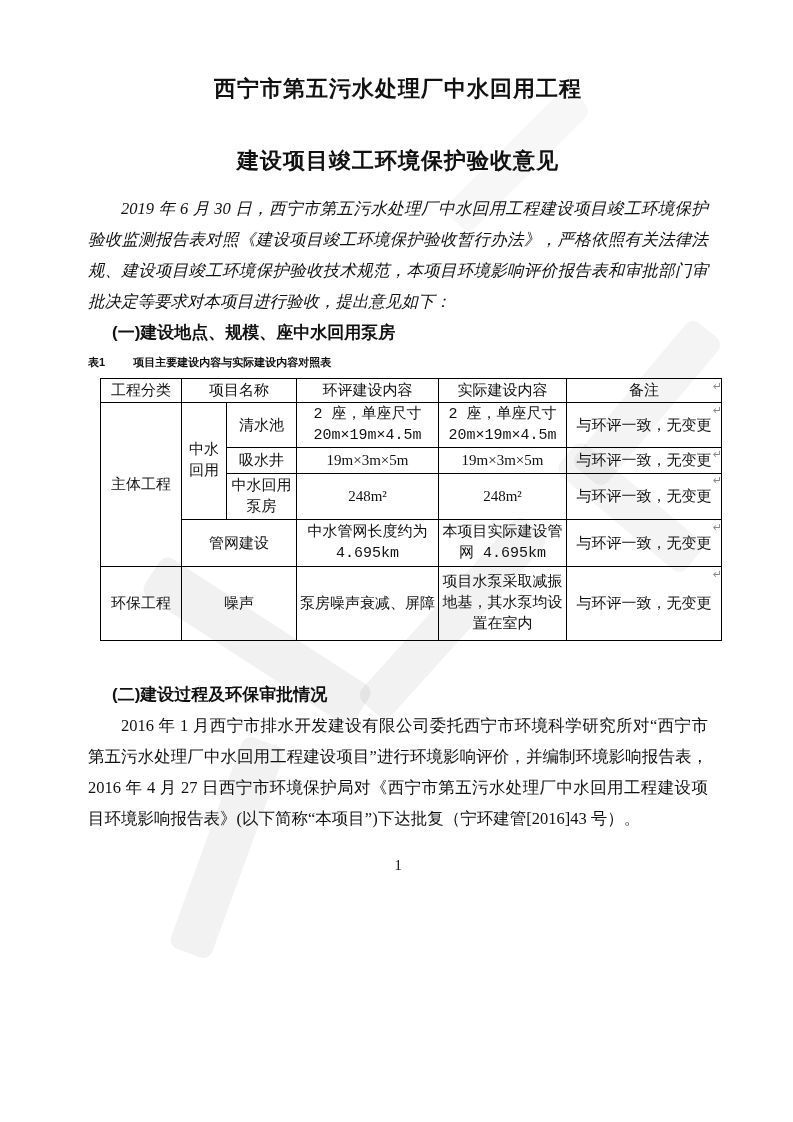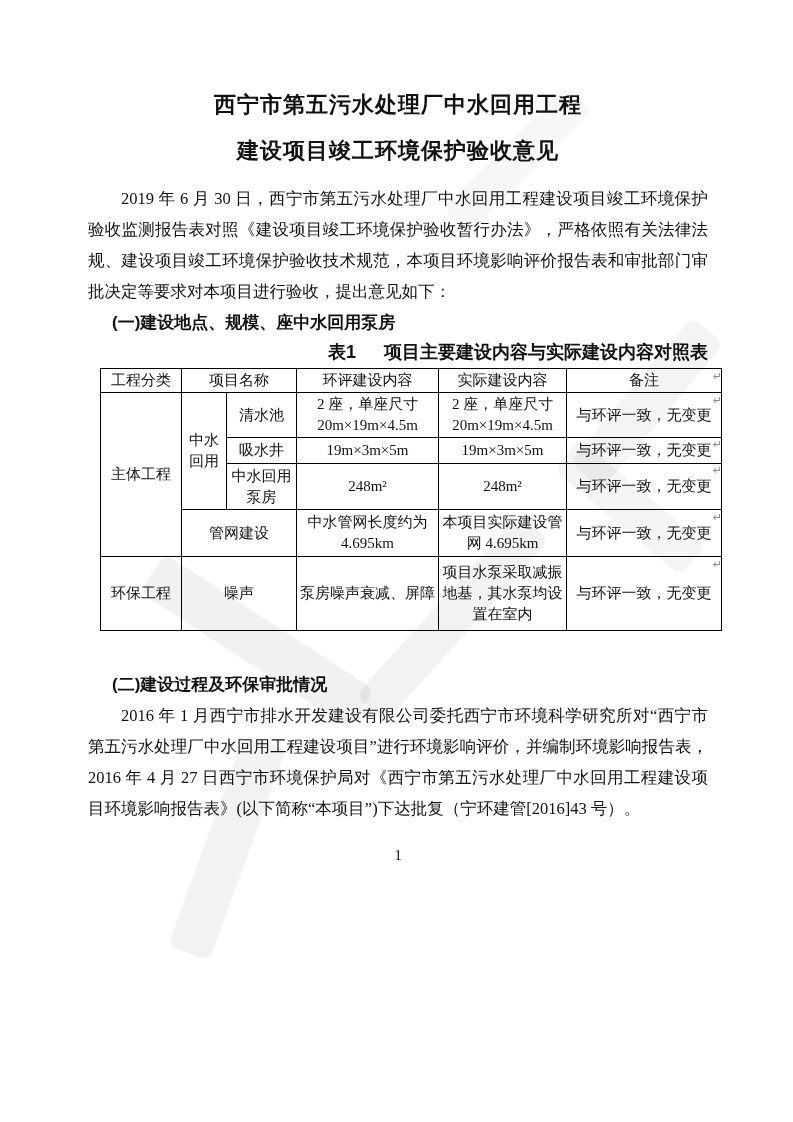--- a/index.html
+++ b/index.html
@@ -6,65 +6,65 @@
   .page{
     position:relative;
     width:793px;height:1122px;
     background:#ffffff;
     overflow:hidden;
     font-family:"Liberation Serif","DejaVu Serif",serif;
     color:#111;
   }
   .content{
     position:absolute;
-    left:88px; top:90px; width:620px;
+    left:88px; top:74px; width:620px;
     z-index:2;
   }
   
   .wm{position:absolute;background:#000;border-radius:10px;z-index:1;}
   .wm1{left:132px;top:618px;width:250px;height:46px;transform:rotate(33deg);opacity:.055;}
   .wm2{left:205px;top:735px;width:44px;height:225px;transform:rotate(20deg);opacity:.05;}
   .wm3{left:552px;top:382px;width:190px;height:42px;transform:rotate(-50deg);opacity:.045;}
   .wm4{left:610px;top:425px;width:40px;height:165px;transform:rotate(-50deg);opacity:.045;}
   .wm5{left:330px;top:598px;width:245px;height:40px;transform:rotate(-48deg);opacity:.05;}
   .wm6{left:430px;top:142px;width:175px;height:36px;transform:rotate(-45deg);opacity:.032;}
 
   .doc-title{
     text-align:center;
     font-weight:bold;
     font-size:22px;
     line-height:30px;
     letter-spacing:1px;
   }
-  .doc-title + .doc-title{margin-top:16px;}
+  .doc-title + .doc-title{margin-top:42px;}
 
   .para{
     font-size:16.5px;
     line-height:31px;
     text-align:justify;
     text-indent:2em;
     margin:0;
   }
-  .para.first{margin-top:17px;}
+  .para.first{margin-top:17px;font-style:italic;}
 
   .sec-h{
     font-family:"Liberation Sans","DejaVu Sans",sans-serif;
     font-weight:bold;
     font-size:17px;
     line-height:31px;
     margin:0;
   }
   .sec-h.sub{padding-left:24px;}
   .sec-h.after-table{margin-top:38px;}
 
   .tbl-caption{
-    text-align:right;
+    text-align:left;
     font-family:"Liberation Sans","DejaVu Sans",sans-serif;
     font-weight:bold;
-    font-size:18px;
+    font-size:11px;
     line-height:24px;
     margin-top:2px;
   }
   .tbl-caption .cap-label{display:inline-block;margin-right:28px;}
 
   .tbl-wrap{position:relative;margin-top:4px;padding-left:12px;}
   table.cmp{
     border-collapse:collapse;
     table-layout:fixed;
     width:621px;
@@ -72,21 +72,21 @@
   }
   table.cmp td,table.cmp th{
     border:1.4px solid #000;
     text-align:center;
     vertical-align:middle;
     padding:1px 3px;
     font-weight:normal;
     line-height:21px;
     overflow:hidden;
   }
-  .pre{white-space:pre-line;}
+  .pre{white-space:pre-line;font-family:Liberation Mono, monospace;}
   tr.hrow{height:24px;}
   tr.r1{height:44px;}
   tr.r2{height:26px;}
   tr.r3{height:46px;margin-left:36px;}
   tr.r4{height:47px;}
   tr.r5{height:74px;}
 
   .row-marks{position:absolute;left:625px;top:0;width:20px;height:100%;}
   .row-marks span{
     position:absolute;

